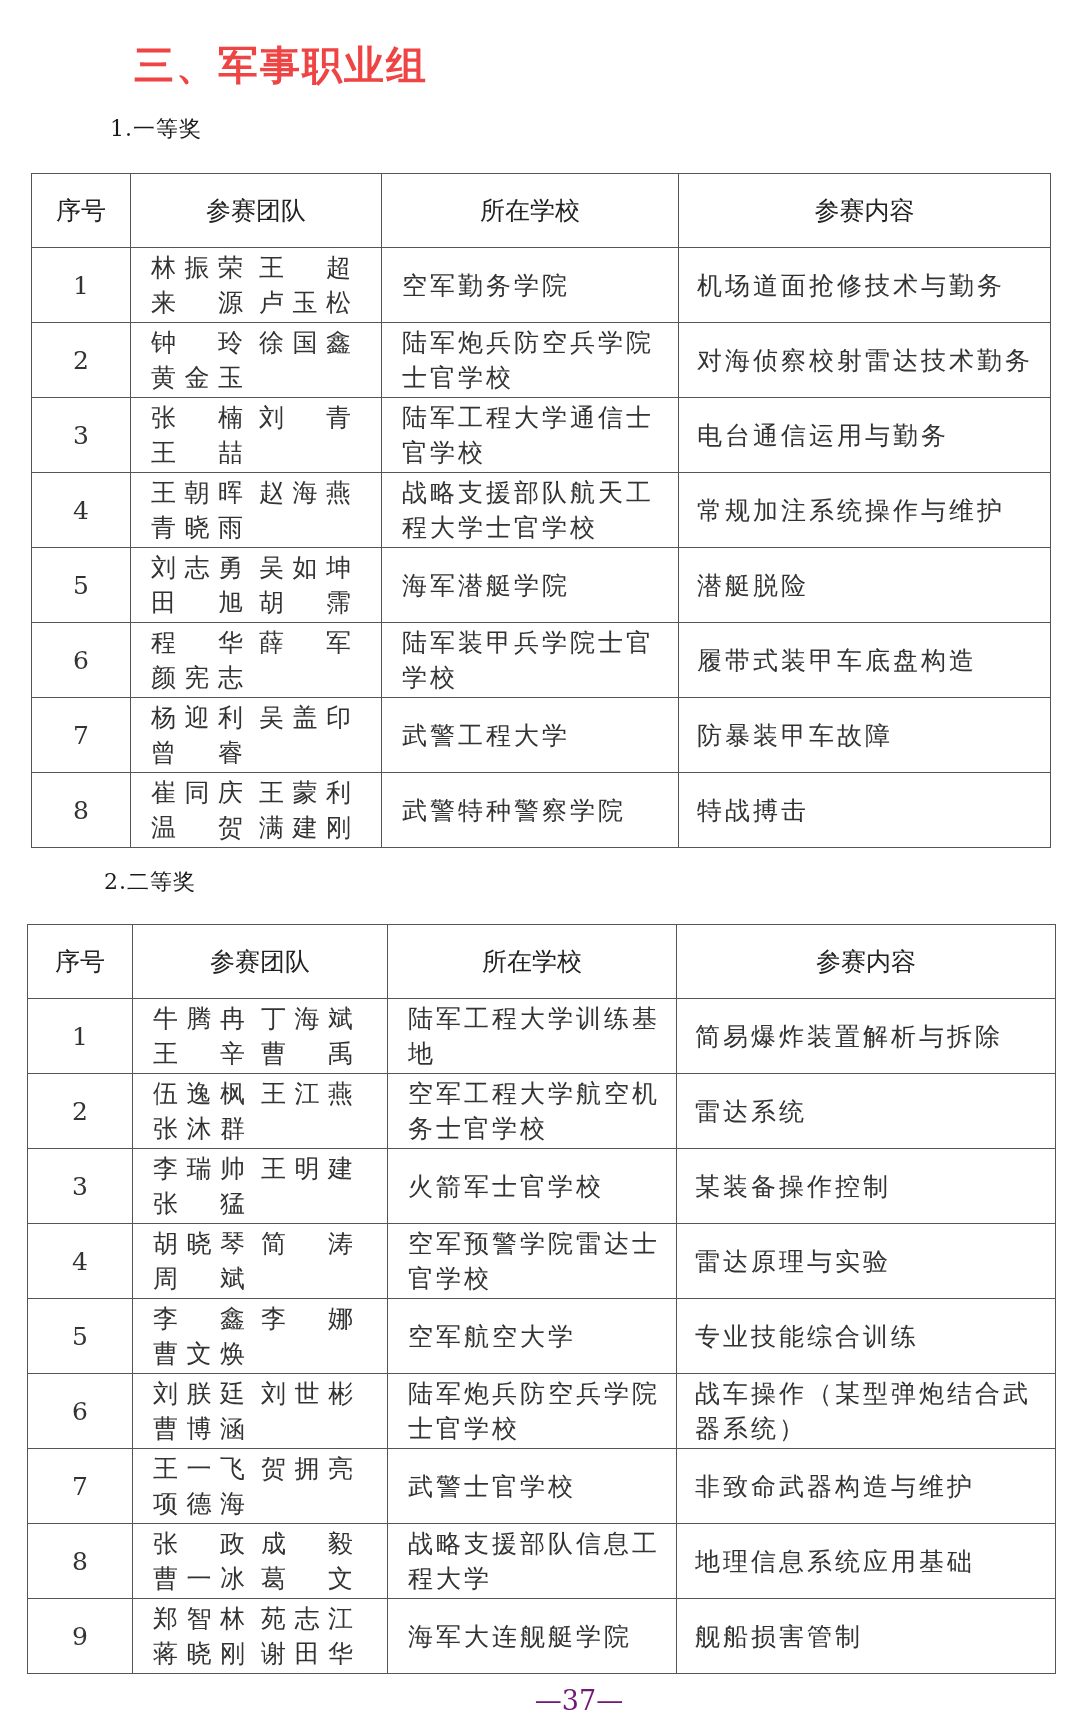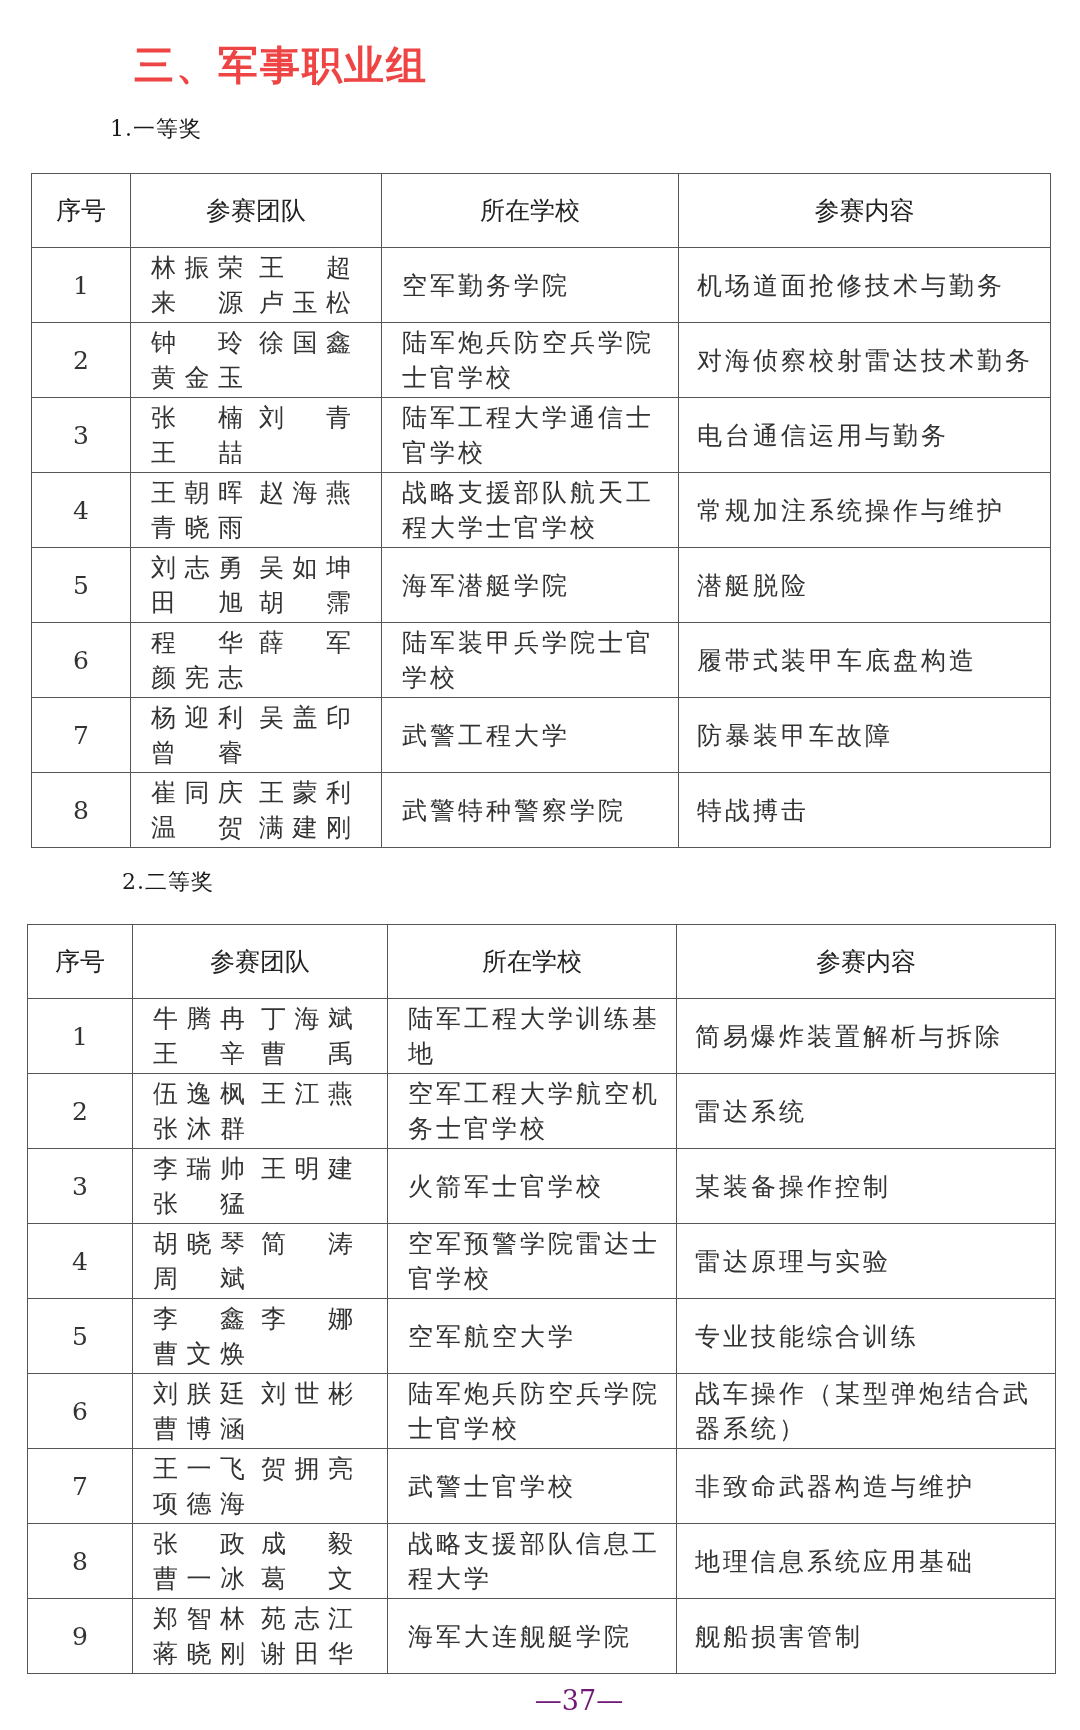--- a/index.html
+++ b/index.html
@@ -10,21 +10,21 @@
   }
   .section-title {
     position: absolute; left: 120px; top: 38px;
     font-family: "DejaVu Sans", "Liberation Sans", sans-serif;
     font-size: 40px; font-weight: bold; letter-spacing: 2px; color: #ef4444; margin-left: 14px;
   }
   .award-title {
     position: absolute; font-size: 22px; color: #1a1a1a; letter-spacing: 1px;
   }
   .award-title.first { left: 110px; top: 114px; }
-  .award-title.second { left: 122px; top: 867px; }
+  .award-title.second { left: 104px; top: 867px; }
 
   table.award-table {
     position: absolute; border-collapse: collapse; table-layout: fixed;
   }
   table.t1 { left: 31px; top: 173px; width: 1019px; }
   table.t2 { left: 27px; top: 924px; width: 1028px; }
   table.award-table th, table.award-table td {
     border: 1.5px solid #555; padding: 0; vertical-align: middle;
   }
   table.award-table th {

